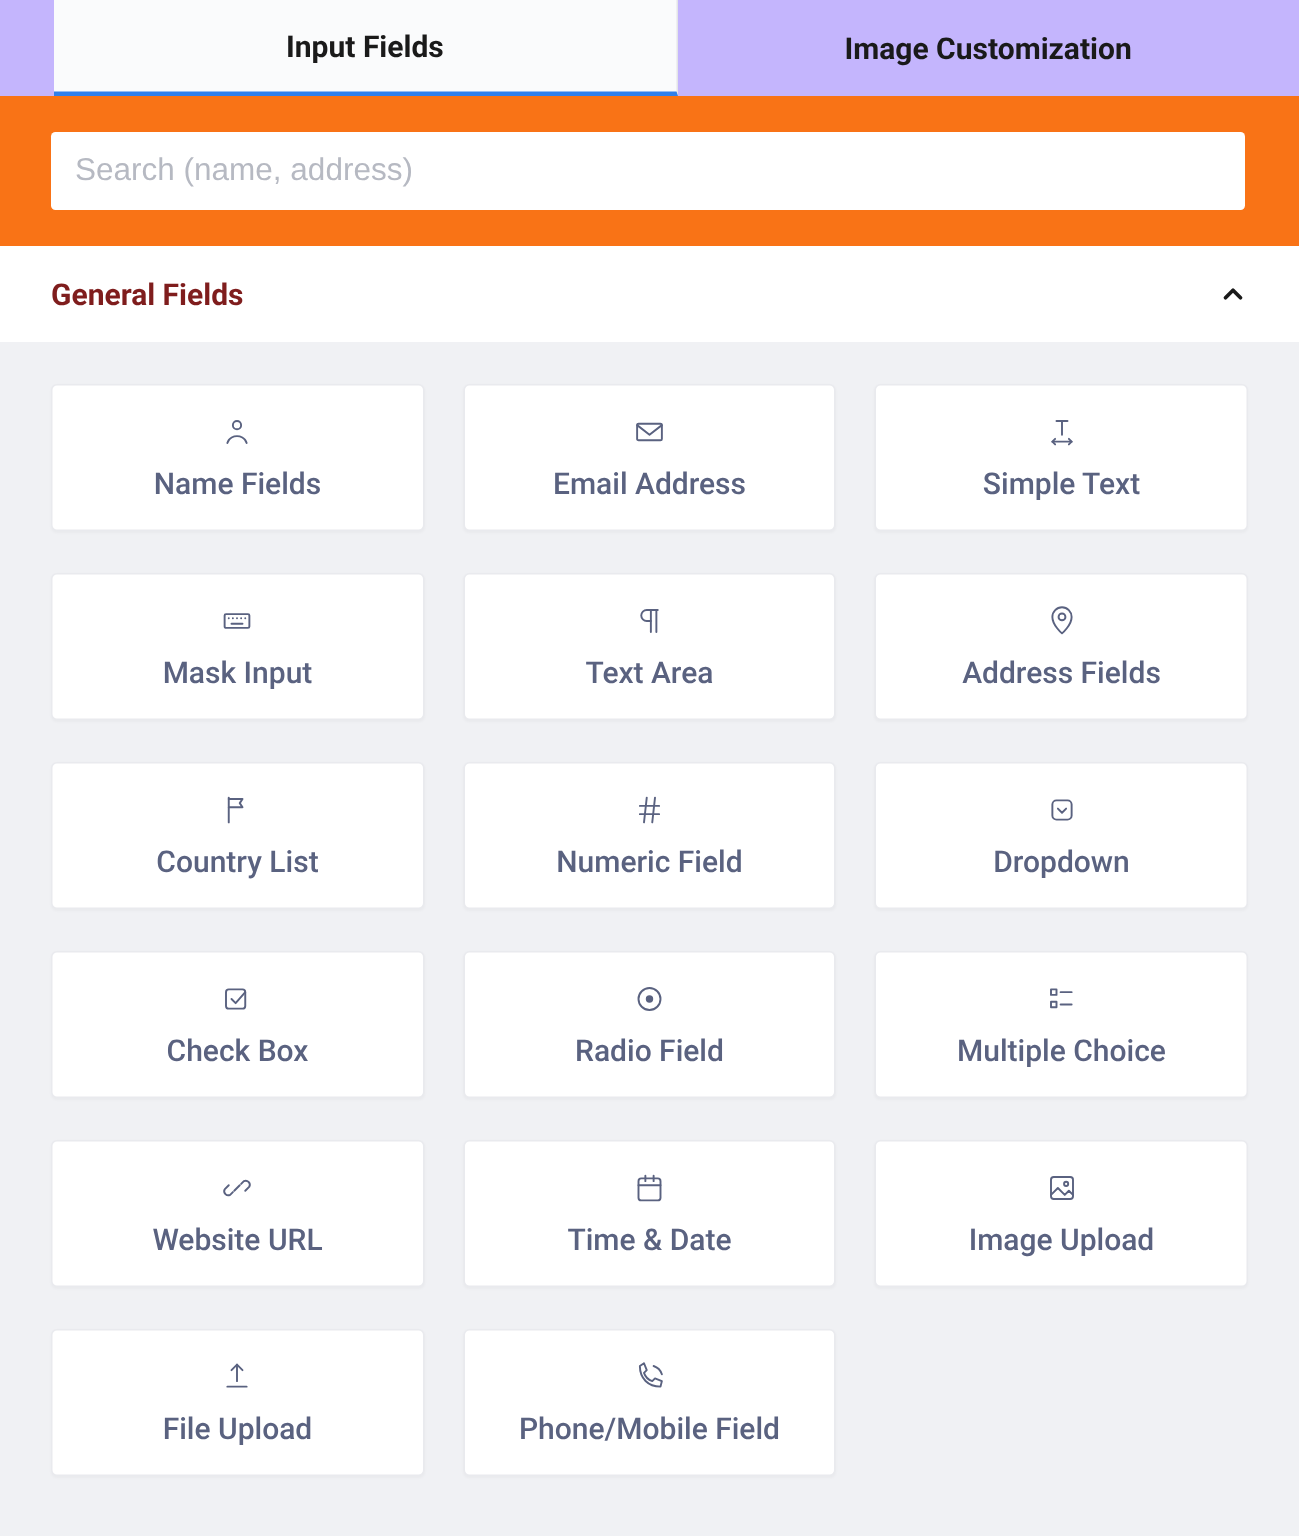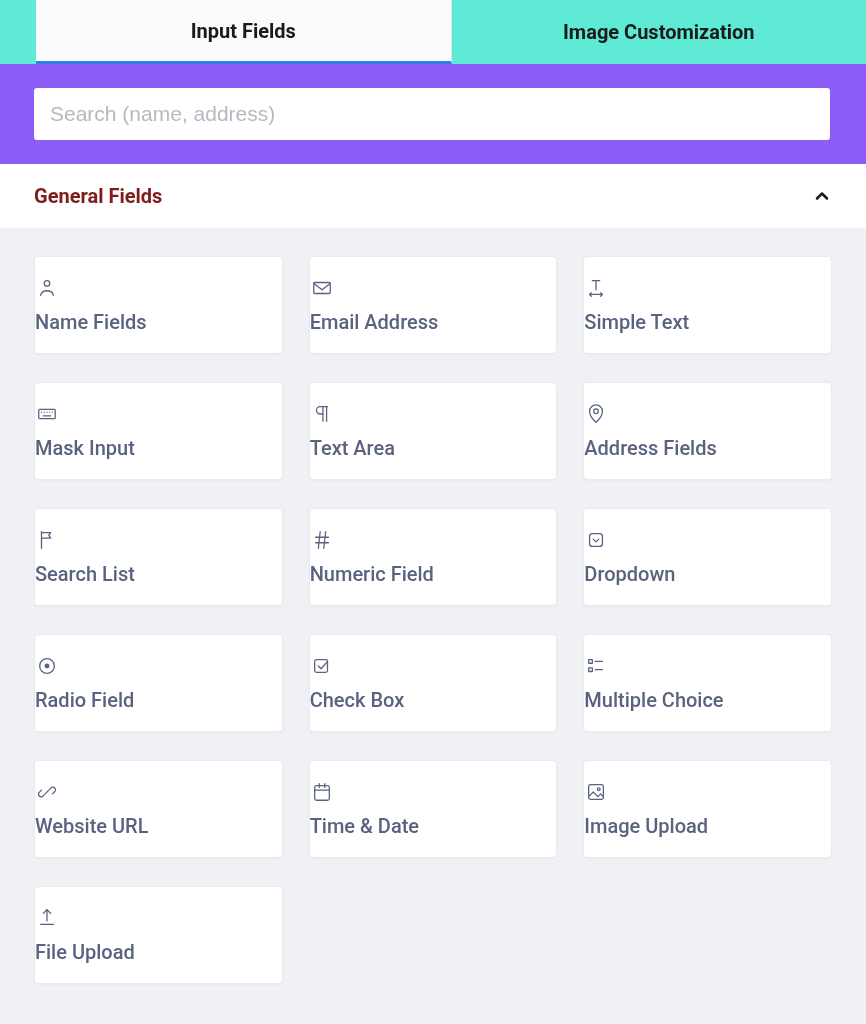--- a/index.html
+++ b/index.html
@@ -1,30 +1,30 @@
 <!DOCTYPE html>
 <html><head>
 <meta charset="utf-8">
 <style>
 * { box-sizing: border-box; margin: 0; padding: 0; }
 body { font-family: -apple-system, BlinkMacSystemFont, "Segoe UI", Roboto, Helvetica, Arial, sans-serif; background: #f0f1f4; width: 866px; }
-.tabs { display: flex; height: 64px; background: #5eead4; padding-left: 36px; }
+.tabs { display: flex; height: 64px; background: #c4b5fd; padding-left: 36px; }
 .tab { flex: 1; display: flex; align-items: center; justify-content: center; font-size: 20px; font-weight: 700; color: #1a1a1a; cursor: pointer; border-right: 1px solid #e3e4e8; }
 .tab:last-child { border-right: none; }
 .tab.active { background: #fafbfc; border-bottom: 3px solid #2f80ed; }
-.search-wrap { padding: 24px 36px 24px 34px; background: #8b5cf6; }
+.search-wrap { padding: 24px 36px 24px 34px; background: #f97316; }
 .search-input { width: 100%; height: 52px; padding: 0 16px; font-size: 21px; color: #333; background: #fff; border: none; border-radius: 3px; outline: none; }
 .search-input::placeholder { color: #b6b9c2; }
 .section { background: #fff; }
 .section-header { display: flex; align-items: center; justify-content: space-between; padding: 20px 34px; cursor: pointer; }
 .section-title { font-size: 20px; font-weight: 700; color: #7f1d1d; }
 .chevron { width: 20px; height: 20px; color: #1a1a1a; }
 .grid-wrap { background: #f0f1f4; padding: 28px 34px 34px 34px; }
 .grid { display: grid; grid-template-columns: repeat(3, 1fr); gap: 28px 26px; }
-.card { background: #fff; border: 1px solid #e9eaee; border-radius: 4px; height: 98px; display: flex; flex-direction: column; align-items: flex-start; justify-content: center; gap: 10px; cursor: pointer; box-shadow: 0 1px 2px rgba(0,0,0,0.03); }
+.card { background: #fff; border: 1px solid #e9eaee; border-radius: 4px; height: 98px; display: flex; flex-direction: column; align-items: center; justify-content: center; gap: 10px; cursor: pointer; box-shadow: 0 1px 2px rgba(0,0,0,0.03); }
 .card-icon { width: 24px; height: 24px; color: #5a6280; display: flex; align-items: center; justify-content: center; }
 .card-icon svg { width: 22px; height: 22px; stroke: currentColor; fill: none; stroke-width: 1.4; }
 .card-label { font-size: 20px; font-weight: 500; color: #5a6280; text-align: center; }
 </style>
 </head>
 <body>
 
 <svg width="0" height="0" style="position:absolute">
   <defs>
     <g id="user-icon">
@@ -177,57 +177,57 @@
           </svg>
         </span>
         <span class="card-label">Address Fields</span>
       </div>
       <div class="card">
         <span class="card-icon">
           <svg viewBox="0 0 24 24" stroke-linecap="round" stroke-linejoin="round">
             <use href="#flag-icon"></use>
           </svg>
         </span>
-        <span class="card-label">Search List</span>
+        <span class="card-label">Country List</span>
       </div>
       <div class="card">
         <span class="card-icon">
           <svg viewBox="0 0 24 24" stroke-linecap="round" stroke-linejoin="round">
             <use href="#hash-icon"></use>
           </svg>
         </span>
         <span class="card-label">Numeric Field</span>
       </div>
       <div class="card">
         <span class="card-icon">
           <svg viewBox="0 0 24 24" stroke-linecap="round" stroke-linejoin="round">
             <use href="#dropdown-icon"></use>
           </svg>
         </span>
         <span class="card-label">Dropdown</span>
       </div>
       <div class="card">
         <span class="card-icon">
           <svg viewBox="0 0 24 24" stroke-linecap="round" stroke-linejoin="round">
+            <use href="#checkbox-icon"></use>
+          </svg>
+        </span>
+        <span class="card-label">Check Box</span>
+      </div>
+      <div class="card">
+        <span class="card-icon">
+          <svg viewBox="0 0 24 24" stroke-linecap="round" stroke-linejoin="round">
             <use href="#radio-icon"></use>
           </svg>
         </span>
         <span class="card-label">Radio Field</span>
       </div>
       <div class="card">
         <span class="card-icon">
           <svg viewBox="0 0 24 24" stroke-linecap="round" stroke-linejoin="round">
-            <use href="#checkbox-icon"></use>
-          </svg>
-        </span>
-        <span class="card-label">Check Box</span>
-      </div>
-      <div class="card">
-        <span class="card-icon">
-          <svg viewBox="0 0 24 24" stroke-linecap="round" stroke-linejoin="round">
             <use href="#list-icon"></use>
           </svg>
         </span>
         <span class="card-label">Multiple Choice</span>
       </div>
       <div class="card">
         <span class="card-icon">
           <svg viewBox="0 0 24 24" stroke-linecap="round" stroke-linejoin="round">
             <use href="#link-icon"></use>
           </svg>
@@ -251,14 +251,22 @@
         <span class="card-label">Image Upload</span>
       </div>
       <div class="card">
         <span class="card-icon">
           <svg viewBox="0 0 24 24" stroke-linecap="round" stroke-linejoin="round">
             <use href="#upload-icon"></use>
           </svg>
         </span>
         <span class="card-label">File Upload</span>
       </div>
+      <div class="card">
+        <span class="card-icon">
+          <svg viewBox="0 0 24 24" stroke-linecap="round" stroke-linejoin="round">
+            <use href="#phone-icon"></use>
+          </svg>
+        </span>
+        <span class="card-label">Phone/Mobile Field</span>
+      </div>
     </div>
 </div>
 
 </body></html>

